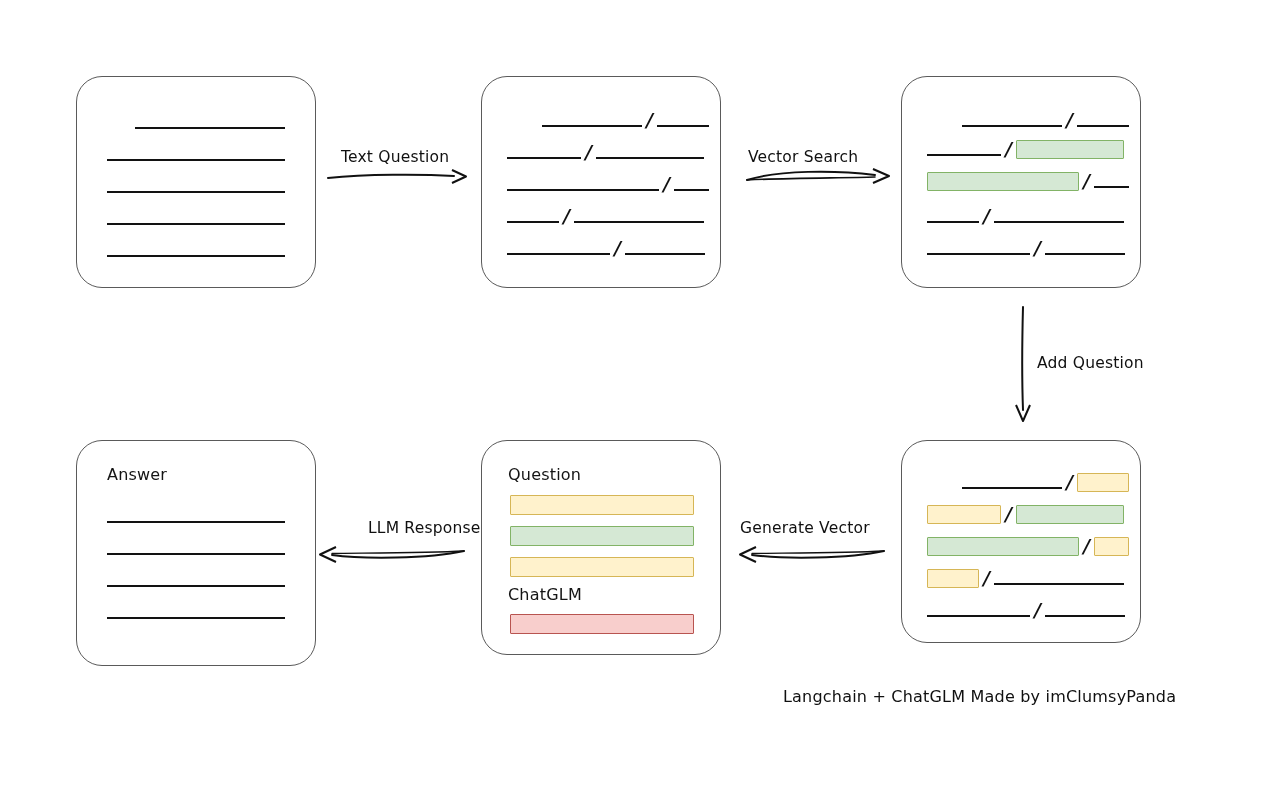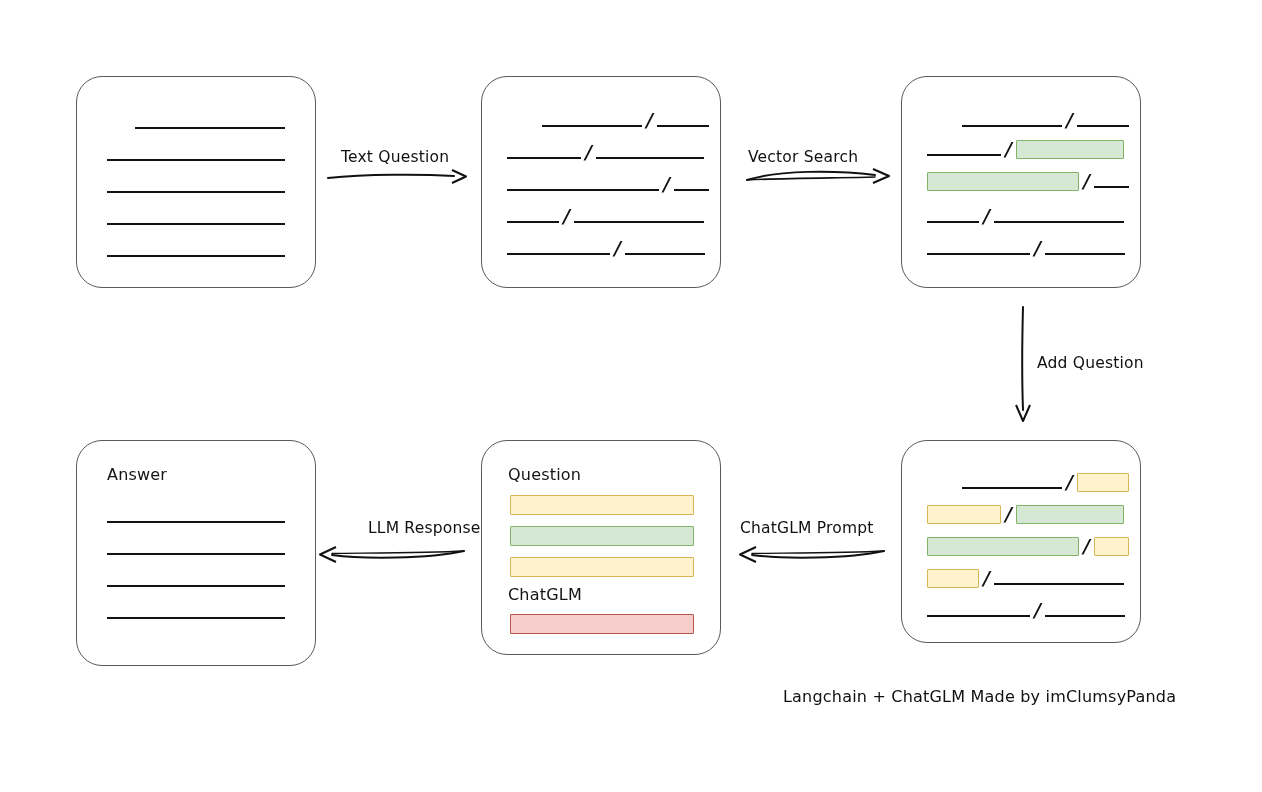--- a/index.html
+++ b/index.html
@@ -240,21 +240,21 @@
     </div>
   </div>
 
   <div class="arrow" style="left:736px; top:543px;">
     <svg width="150" height="24" viewBox="0 0 150 24">
       <path d="M148,8 C112,16 46,16 16,12" stroke="#111" stroke-width="2" fill="none" stroke-linecap="round"></path>
       <path d="M148,8 C112,10 48,10 16,10.5" stroke="#111" stroke-width="1.4" fill="none" stroke-linecap="round"></path>
       <path d="M20,4 L4,11.5 L20,19" stroke="#111" stroke-width="2" fill="none" stroke-linejoin="round"></path>
     </svg>
   </div>
-  <div class="arrow-label" style="left:740px; top:519px;">ChatGLM Prompt</div>
+  <div class="arrow-label" style="left:740px; top:519px;">Generate Vector</div>
 
   <div class="doc-box" style="left:481px; top:440px; width:240px; height:215px;">
     <div class="box-label" style="left:26px; top:24px;">Question</div>
     <div class="bar chip-yellow" style="left:28px; top:54px; width:184px;"></div>
     <div class="bar chip-green" style="left:28px; top:85px; width:184px;"></div>
     <div class="bar chip-yellow" style="left:28px; top:116px; width:184px;"></div>
     <div class="box-label" style="left:26px; top:144px;">ChatGLM</div>
     <div class="bar chip-red" style="left:28px; top:173px; width:184px;"></div>
   </div>
 

